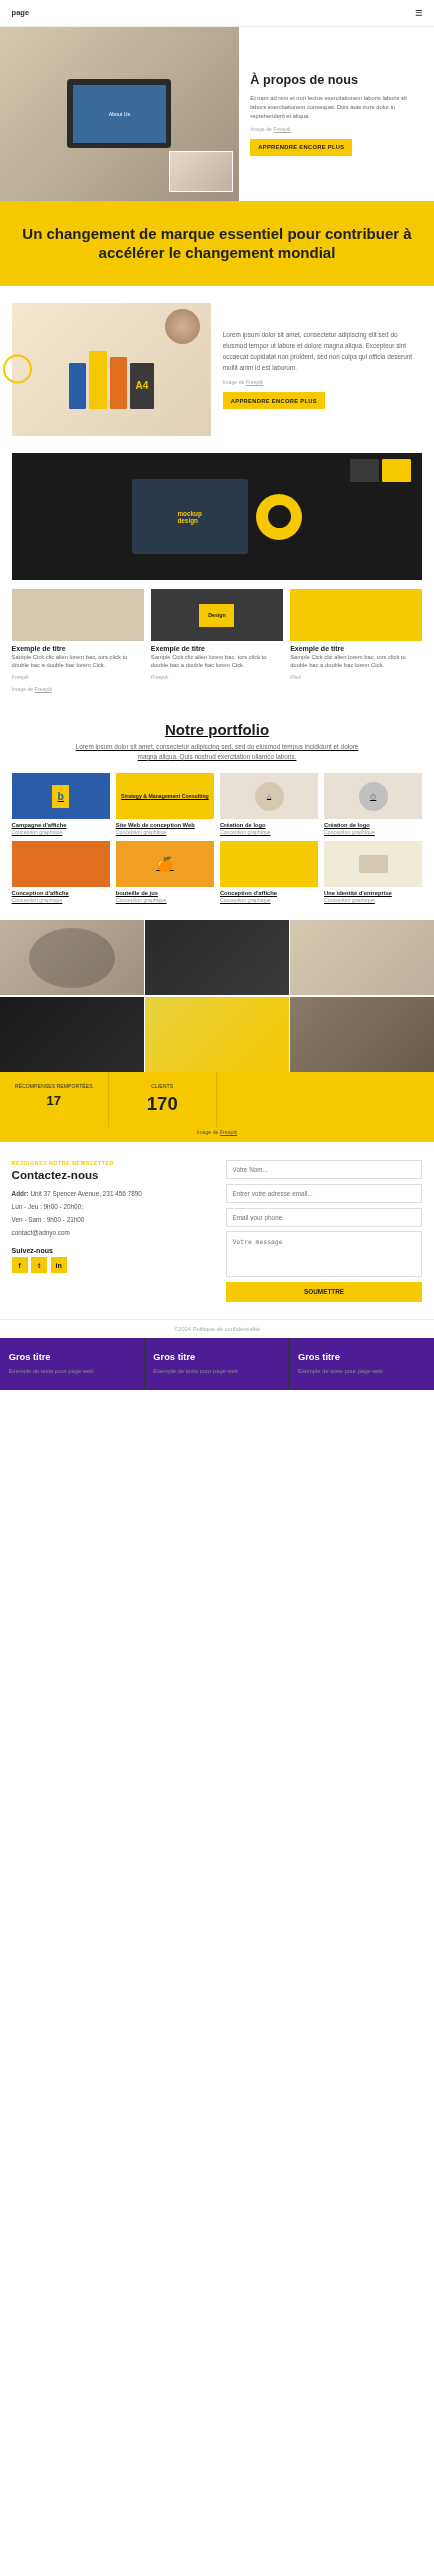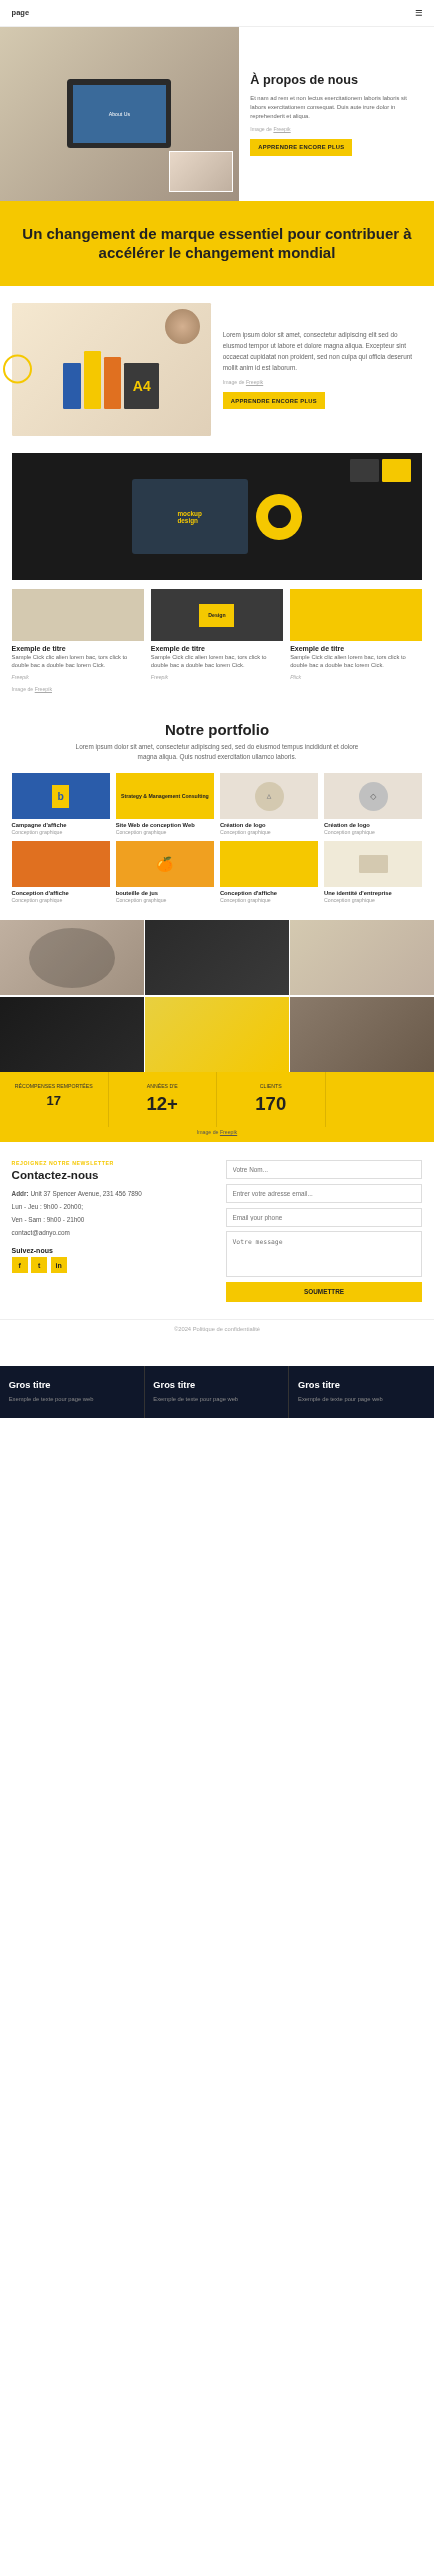--- a/index.html
+++ b/index.html
@@ -43,21 +43,21 @@
 <section style="display:flex; background:#fff; padding:17.4px 11.6px; gap:11.6px; align-items:center;">
   <div style="flex:1; position:relative;">
 
     <div style="width:29px; height:29px; border-radius:50%; border:2.3px solid #f5c800; position:absolute; left:-8.7px; top:50%; transform:translateY(-50%); background:transparent; z-index:2;"></div>
     <div style="width:100%; height:133px; background:linear-gradient(135deg,#f5e8d0 0%,#e0d0b8 100%); display:flex; align-items:center; justify-content:center; border-radius:1.2px;">
 
       <div style="display:flex; gap:2.9px; align-items:flex-end;">
         <div style="width:17.4px; height:46px; background:#2a5caa; border-radius:1.2px;"></div>
         <div style="width:17.4px; height:58px; background:#f5c800; border-radius:1.2px;"></div>
         <div style="width:17.4px; height:52px; background:#e07020; border-radius:1.2px;"></div>
-        <div style="width:35px; height:46px; background:#3a3a3a; border-radius:1.2px; display:flex; align-items:center; justify-content:center; font-size:14px; color:#f5c800; font-weight:bold;margin-top:33px;">A4</div>
+        <div style="width:24px; height:46px; background:#3a3a3a; border-radius:1.2px; display:flex; align-items:center; justify-content:center; font-size:10px; color:#f5c800; font-weight:bold;margin-top:33px;">A4</div>
       </div>
       <div style="position:absolute; right:11.6px; top:5.8px; width:35px; height:35px; border-radius:50%; overflow:hidden; background:#c0a080;">
         <div style="width:100%;height:100%;background:radial-gradient(circle,#d4b090,#a08060);"></div>
       </div>
     </div>
   </div>
   <div style="flex:1;">
     <p style="font-size:6.4px; color:#666; line-height:1.7; margin-bottom:5.8px;">Lorem ipsum dolor sit amet, consectetur adipiscing elit sed do eiusmod tempor ut labore et dolore magna aliqua. Excepteur sint occaecat cupidatat non proident, sed non culpa qui officia deserunt mollit anim id est laborum.</p>
     <p style="font-size:5.2px; color:#aaa; margin-bottom:7px;">
       <span>Image de</span>
@@ -105,21 +105,21 @@
       <p style="font-size:5.8px; color:#666; line-height:1.4; margin-bottom:1.7px;">Sample Cick clic alien lorem bac, tors click to double bac a double bac lorem Cick.</p>
       <span style="font-size:5.2px; color:#aaa; font-style:italic;">Plick</span>
     </div>
   </div>
   <p style="font-size:5.2px; color:#aaa; margin-top:4.6px;">
     <span>Image de</span>
     <span style="text-decoration:underline; cursor:pointer;">Freepik</span>
   </p>
 </section>
 
-<section style="background:#fff; padding:17.4px 11.6px;">
+<section style="background:#fff; padding:17.4px 11.6px;text-decoration:underline;">
   <div style="text-align:center; margin-bottom:11.6px;">
     <h2 style="font-size:15px; font-weight:bold; color:#222; margin-bottom:4.6px;">Notre portfolio</h2>
     <p style="font-size:6.4px; color:#666; line-height:1.5; max-width:290px; margin:0 auto;">Lorem ipsum dolor sit amet, consectetur adipiscing sed, sed do eiusmod tempus incididunt et dolore magna aliqua. Quis nostrud exercitation ullamco laboris.</p>
   </div>
   <div style="display:grid; grid-template-columns:repeat(4,1fr); gap:5.8px;">
 
     <div style="cursor:pointer;">
       <div style="width:100%; height:46px; background:#2a5caa; margin-bottom:2.9px; display:flex; align-items:center; justify-content:center;">
         <div style="width:17.4px; height:23px; background:#f5c800; display:flex; align-items:center; justify-content:center; font-size:10.4px; color:#2a5caa; font-weight:bold;">b</div>
       </div>
@@ -188,24 +188,20 @@
   <div style="background:linear-gradient(135deg,#d4c9b0,#c0b0a0);"></div>
   <div style="background:linear-gradient(135deg,#1a1a1a,#2a2a2a);"></div>
   <div style="background:linear-gradient(135deg,#e8d040,#f5c800);"></div>
   <div style="background:linear-gradient(135deg,#8a7a6a,#6a5a4a);"></div>
 </section>
 
 <section style="display:grid; grid-template-columns:repeat(4,1fr); background:#f5c800;">
   <div style="padding:11.6px 5.8px; text-align:center; border-right:0.6px solid rgba(0,0,0,0.1);">
     <div style="font-size:5.2px; color:#333; text-transform:uppercase; margin-bottom:2.9px; line-height:1.3;">RÉCOMPENSES REMPORTÉES</div>
     <div style="font-size:13px; font-weight:bold; color:#222;">17</div>
-  </div>
-  <div style="padding:11.6px 5.8px; text-align:center; border-right:0.6px solid rgba(0,0,0,0.1);">
-    <div style="font-size:5.2px; color:#333; text-transform:uppercase; margin-bottom:2.9px; line-height:1.3;">ANNÉES D'E</div>
-    <div style="font-size:18.5px; font-weight:bold; color:#222;">12+</div>
   </div>
   <div style="padding:11.6px 5.8px; text-align:center; border-right:0.6px solid rgba(0,0,0,0.1);">
     <div style="font-size:5.2px; color:#333; text-transform:uppercase; margin-bottom:2.9px; line-height:1.3;">CLIENTS</div>
     <div style="font-size:18.5px; font-weight:bold; color:#222;">170</div>
   </div>
 </section>
 <div style="background:#f5c800; text-align:center; padding:2.9px 11.6px 5.8px; font-size:5.2px; color:#555;">
   <span>Image de</span>
   <span style="text-decoration:underline; cursor:pointer;">Freepik</span>
 </div>
@@ -232,21 +228,21 @@
       <input type="text" style="border: 0.6px solid rgb(221, 221, 221); padding: 5.2px 5.8px; font-size: 6.4px; color: rgb(102, 102, 102); width: 100%;" placeholder="Votre Nom...">
       <input type="email" style="border: 0.6px solid rgb(221, 221, 221); padding: 5.2px 5.8px; font-size: 6.4px; color: rgb(102, 102, 102); width: 100%;" placeholder="Entrer votre adresse email...">
       <input type="text" style="border: 0.6px solid rgb(221, 221, 221); padding: 5.2px 5.8px; font-size: 6.4px; color: rgb(102, 102, 102); width: 100%;" placeholder="Email your phone">
       <textarea style="border: 0.6px solid rgb(221, 221, 221); padding: 5.2px 5.8px; font-size: 6.4px; color: rgb(102, 102, 102); width: 100%; height: 46px; resize: none;" placeholder="Votre message"></textarea>
       <button type="submit" style="background:#f5c800; color:#222; border:none; padding:6.4px; font-size:6.4px; font-weight:bold; text-transform:uppercase; cursor:pointer; width:100%;">SOUMETTRE</button>
     </form>
   </div>
 </section>
 <div style="font-size:5.8px; color:#aaa; text-align:center; padding:5.8px 11.6px; background:#fff; border-top:0.6px solid #eee;">©2024 Politique de confidentialité</div>
 
-<footer style="display:grid; grid-template-columns:repeat(3,1fr); background:#0f172a;margin-top:28px;">
+<footer style="display:grid; grid-template-columns:repeat(3,1fr); background:#4c1d95;">
   <div style="padding:14.5px 8.7px; border-right:0.6px solid #333;">
     <h3 style="font-size:9.3px; font-weight:bold; color:#fff; margin-bottom:4.6px;">Gros titre</h3>
     <p style="font-size:5.8px; color:#888; line-height:1.5;">Exemple de texte pour page web</p>
   </div>
   <div style="padding:14.5px 8.7px; border-right:0.6px solid #333;">
     <h3 style="font-size:9.3px; font-weight:bold; color:#fff; margin-bottom:4.6px;">Gros titre</h3>
     <p style="font-size:5.8px; color:#888; line-height:1.5;">Exemple de texte pour page web</p>
   </div>
   <div style="padding:14.5px 8.7px;">
     <h3 style="font-size:9.3px; font-weight:bold; color:#fff; margin-bottom:4.6px;">Gros titre</h3>

